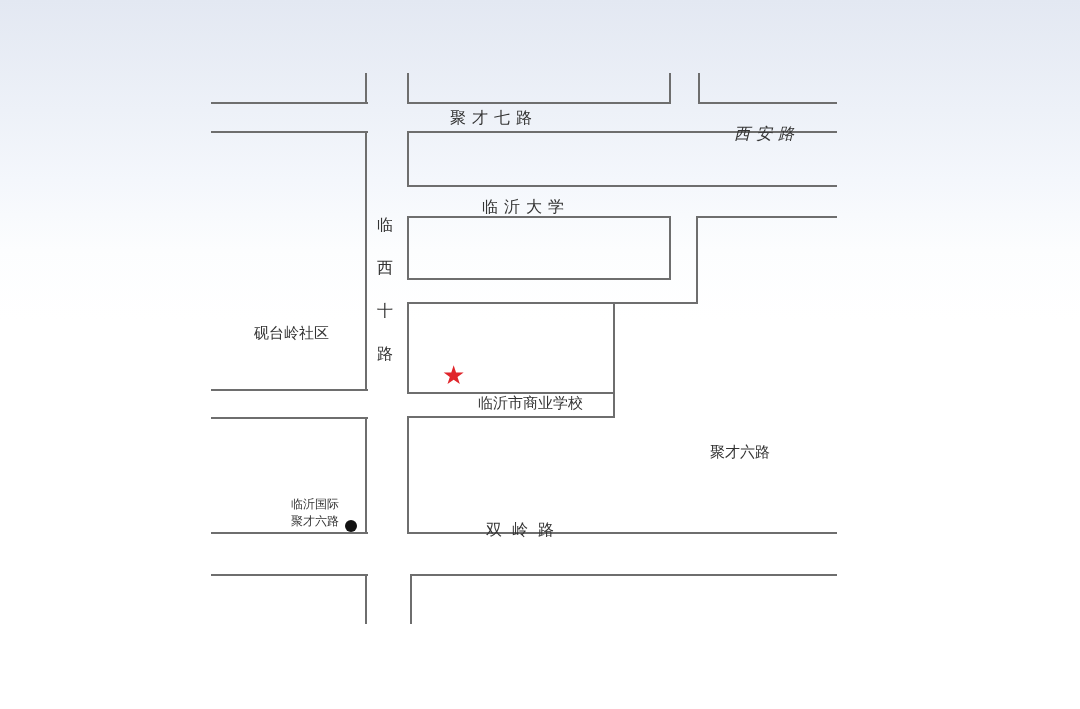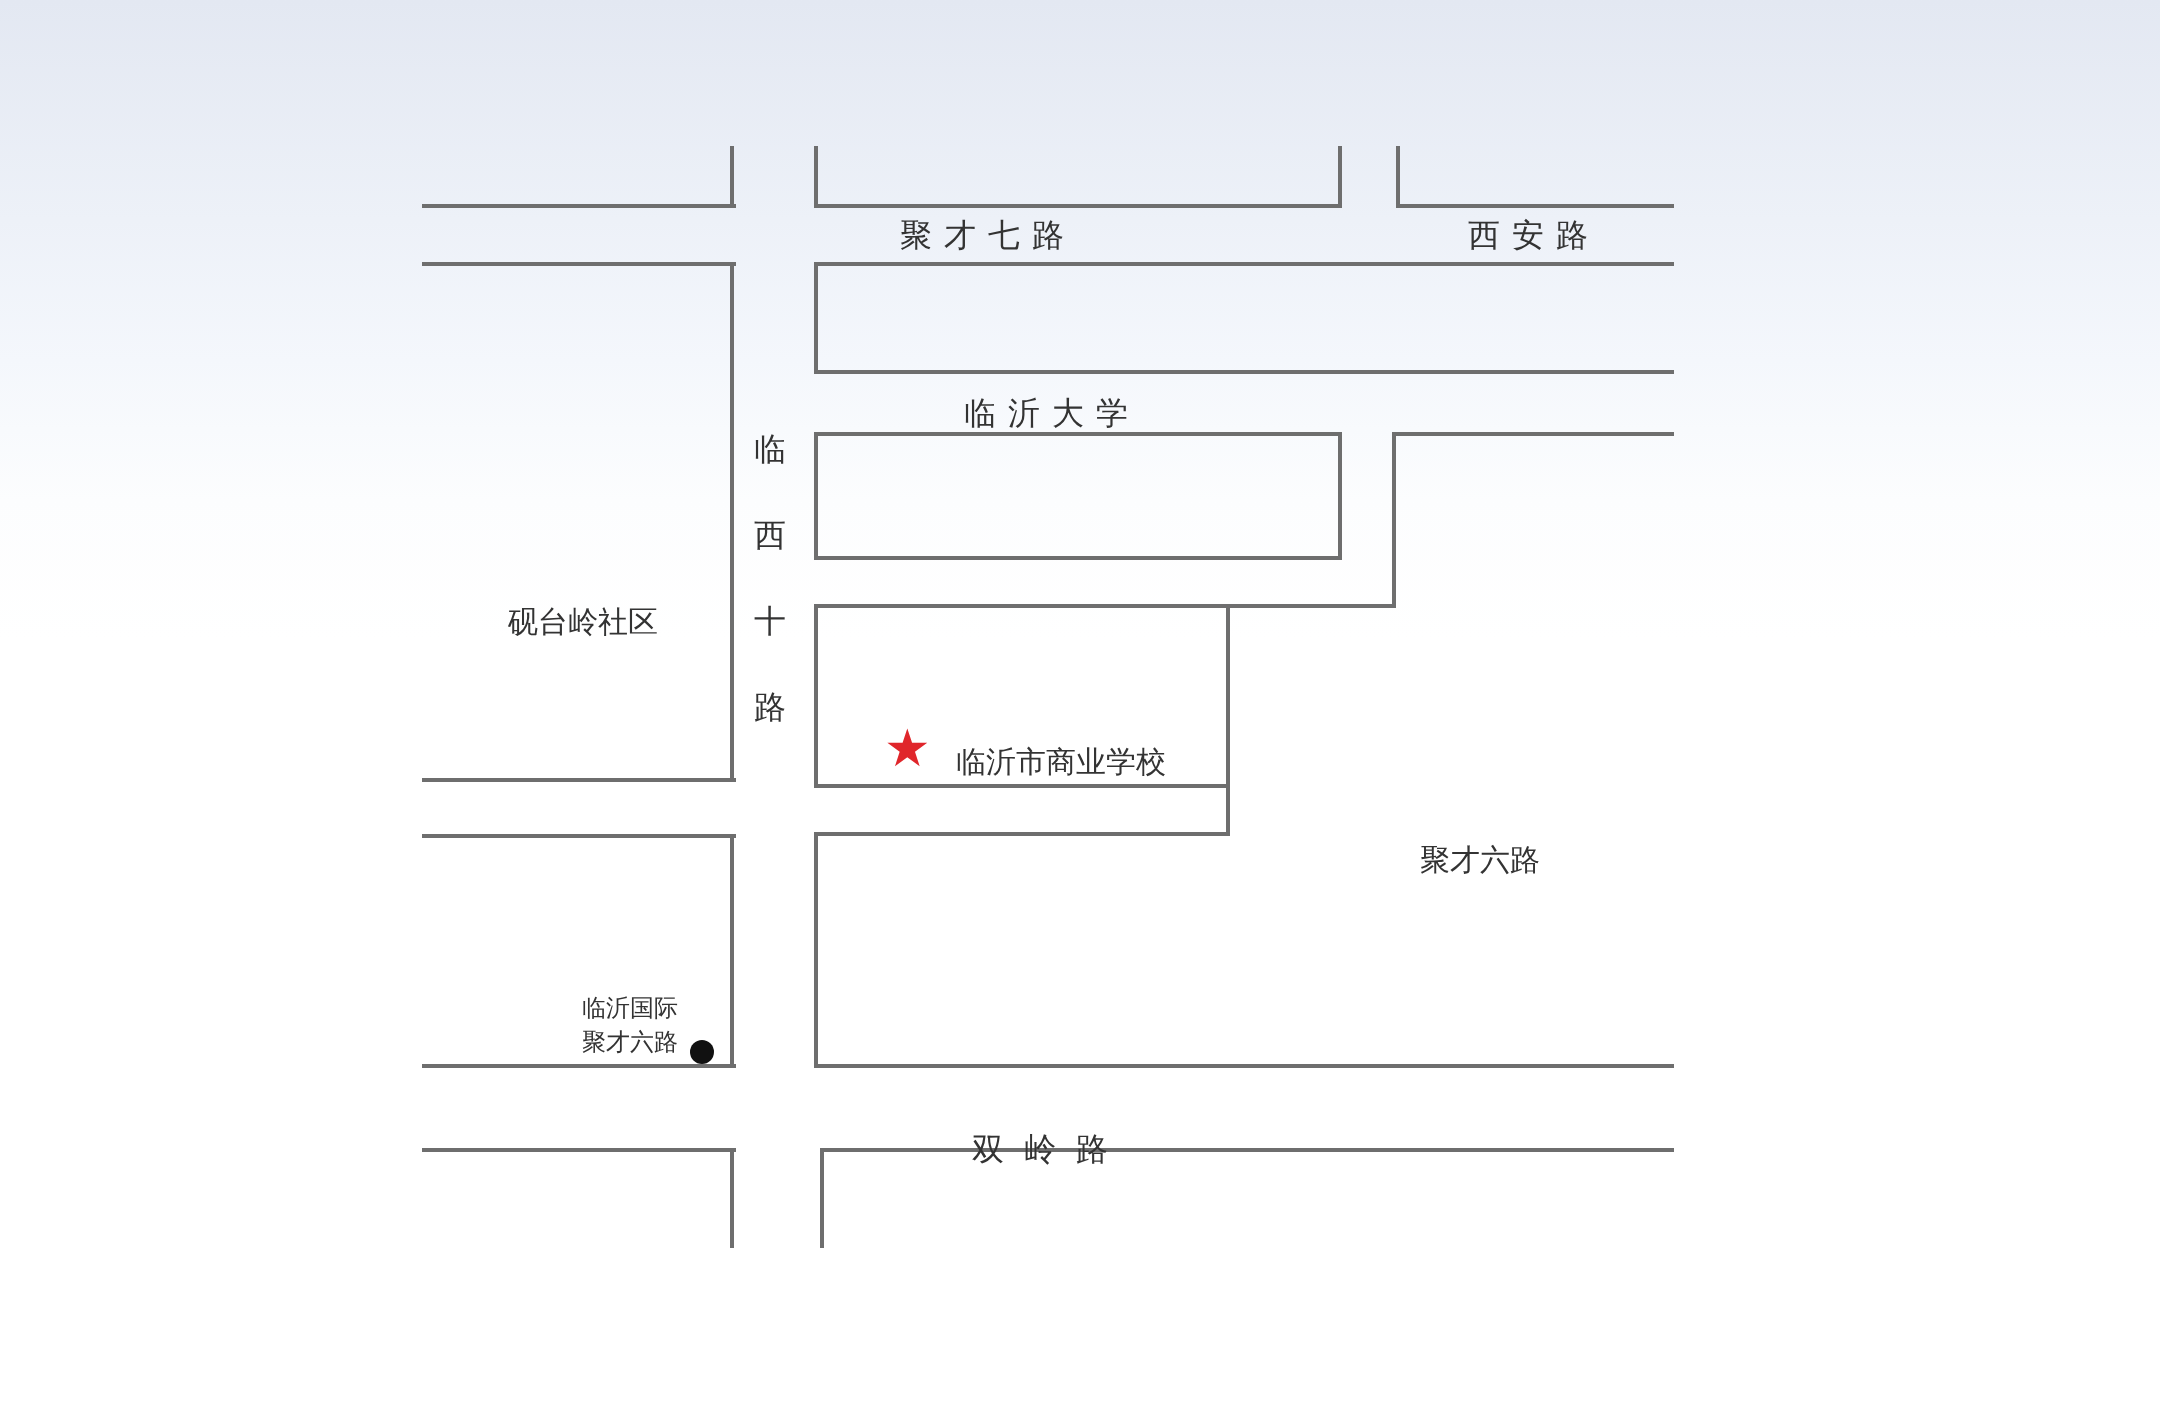--- a/index.html
+++ b/index.html
@@ -10,21 +10,21 @@
     color: #333;
   }
   #map { position: absolute; left: 0; top: 0; width: 1080px; height: 709px; padding-left: 44px; }
   .line { position: absolute; background: #6e6e6e; }
   .h { height: 2px; }
   .v { width: 2px; }
   .label { position: absolute; white-space: nowrap; color: #333; }
   .road { font-size: 16px; letter-spacing: 6px; }
   .road-v { font-size: 16px; width: 20px; text-align: center; line-height: 43px; }
   .road-v span { display: block; }
-  .place { font-size: 15px; }
+  .place { font-size: 15px; margin-top: 22px; }
   .small { font-size: 12px; line-height: 17px; text-align: right; }
   .star { position: absolute; color: #e0262b; font-size: 26px; line-height: 26px; }
   .dot { position: absolute; width: 12px; height: 12px; border-radius: 50%; background: #111; }
 </style>
 </head>
 <body>
 
 <div id="map">
 
   <div class="line h" style="left:211px;top:102px;width:157px;"></div>
@@ -65,29 +65,29 @@
   <div class="line h" style="left:211px;top:417px;width:157px;"></div>
   <div class="line v" style="left:365px;top:417px;height:117px;"></div>
   <div class="line h" style="left:211px;top:532px;width:157px;"></div>
 
   <div class="line h" style="left:211px;top:574px;width:157px;"></div>
   <div class="line v" style="left:365px;top:574px;height:50px;"></div>
   <div class="line v" style="left:410px;top:574px;height:50px;"></div>
   <div class="line h" style="left:410px;top:574px;width:427px;"></div>
 
   <div class="label road" style="left:450px;top:108px;">聚才七路</div>
-  <div class="label road" style="left:734px;top:108px;">西安路</div>
+  <div class="label road" style="left:734px;top:124px;font-style:italic;">西安路</div>
   <div class="label road" style="left:482px;top:197px;">临沂大学</div>
   <div class="label road-v" style="left:375px;top:203px;">
     <span>临</span>
     <span>西</span>
     <span>十</span>
     <span>路</span>
   </div>
-  <div class="label road" style="left:486px;top:565px;letter-spacing:10px;text-align:center;">双岭路</div>
+  <div class="label road" style="left:486px;top:520px;letter-spacing:10px;text-align:center;">双岭路</div>
 
   <div class="label place" style="left:254px;top:302px;">砚台岭社区</div>
   <div class="star" style="left:442px;top:362px;">★</div>
   <div class="label place" style="left:478px;top:372px;">临沂市商业学校</div>
   <div class="label place" style="left:710px;top:421px;">聚才六路</div>
 
   <div class="label small" style="left:291px;top:496px;">
     <div>临沂国际</div>
     <div>聚才六路</div>
   </div>

